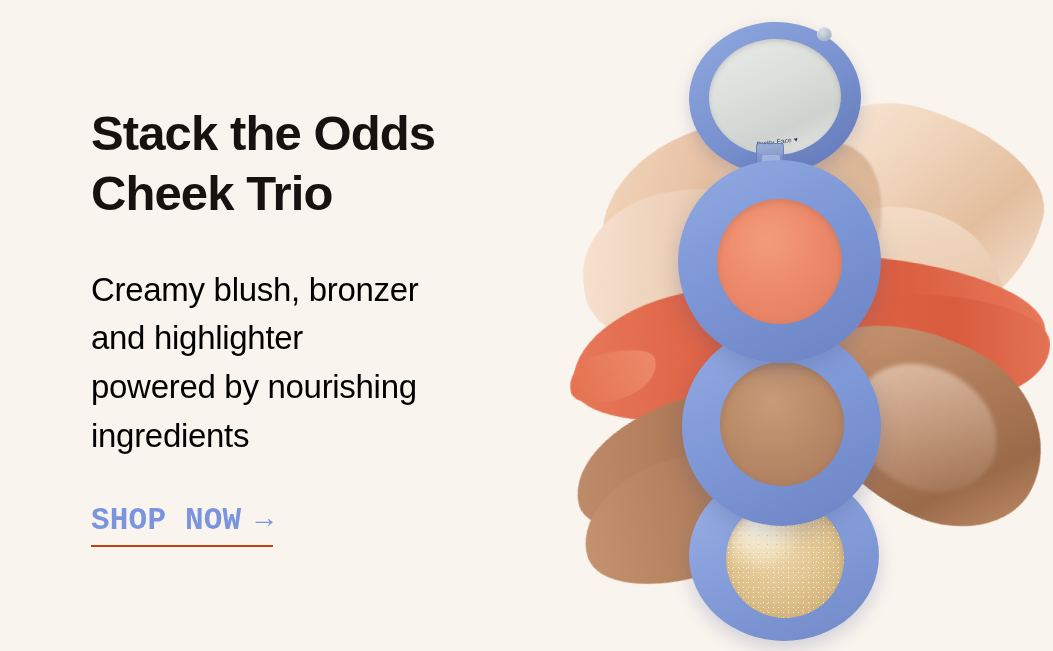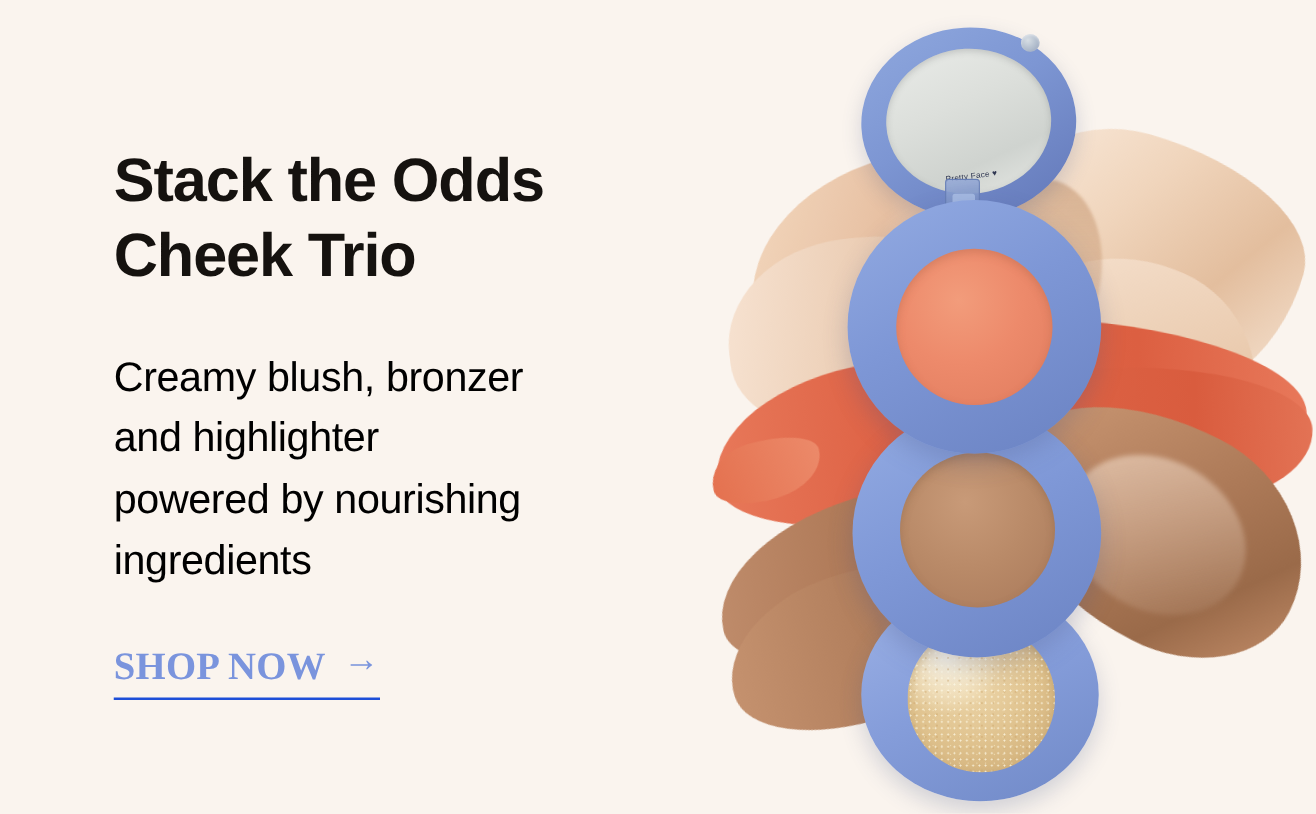--- a/index.html
+++ b/index.html
@@ -22,21 +22,21 @@
     width: 1053px;
     height: 651px;
     background: #FAF4EE;
     overflow: hidden;
   }
 
   
   .copy {
     position: absolute;
     left: 91px;
-    top: 116px;
+    top: 104px;
     width: 500px;
     z-index: 40;
   }
 
   .headline {
     font-family: "Liberation Sans", sans-serif;
     font-weight: bold;
     font-size: 49px;
     line-height: 1.22;
     letter-spacing: -0.9px;
@@ -54,29 +54,29 @@
     color: #000000;
     white-space: pre-line;
   }
 
   .cta-wrap {
     margin-top: 42px;
   }
 
   .cta {
     display: inline-flex;
-    align-items: flex-start;
+    align-items: center;
     gap: 14px;
-    font-family: Liberation Serif, serif;
+    font-family: Liberation Mono, monospace;
     font-weight: bold;
     font-size: 31px;
     letter-spacing: 0.2px;
     color: #7A94DD;
     text-decoration: none;
-    border-bottom: 2px solid #1d4ed8;
+    border-bottom: 2px solid #c2410c;
     padding-bottom: 7px;
     cursor: pointer;
   }
   .cta-arrow {
     display: inline-block;
     font-size: 29px;
     line-height: 1;
     transform: translateY(-1px);
   }
 

